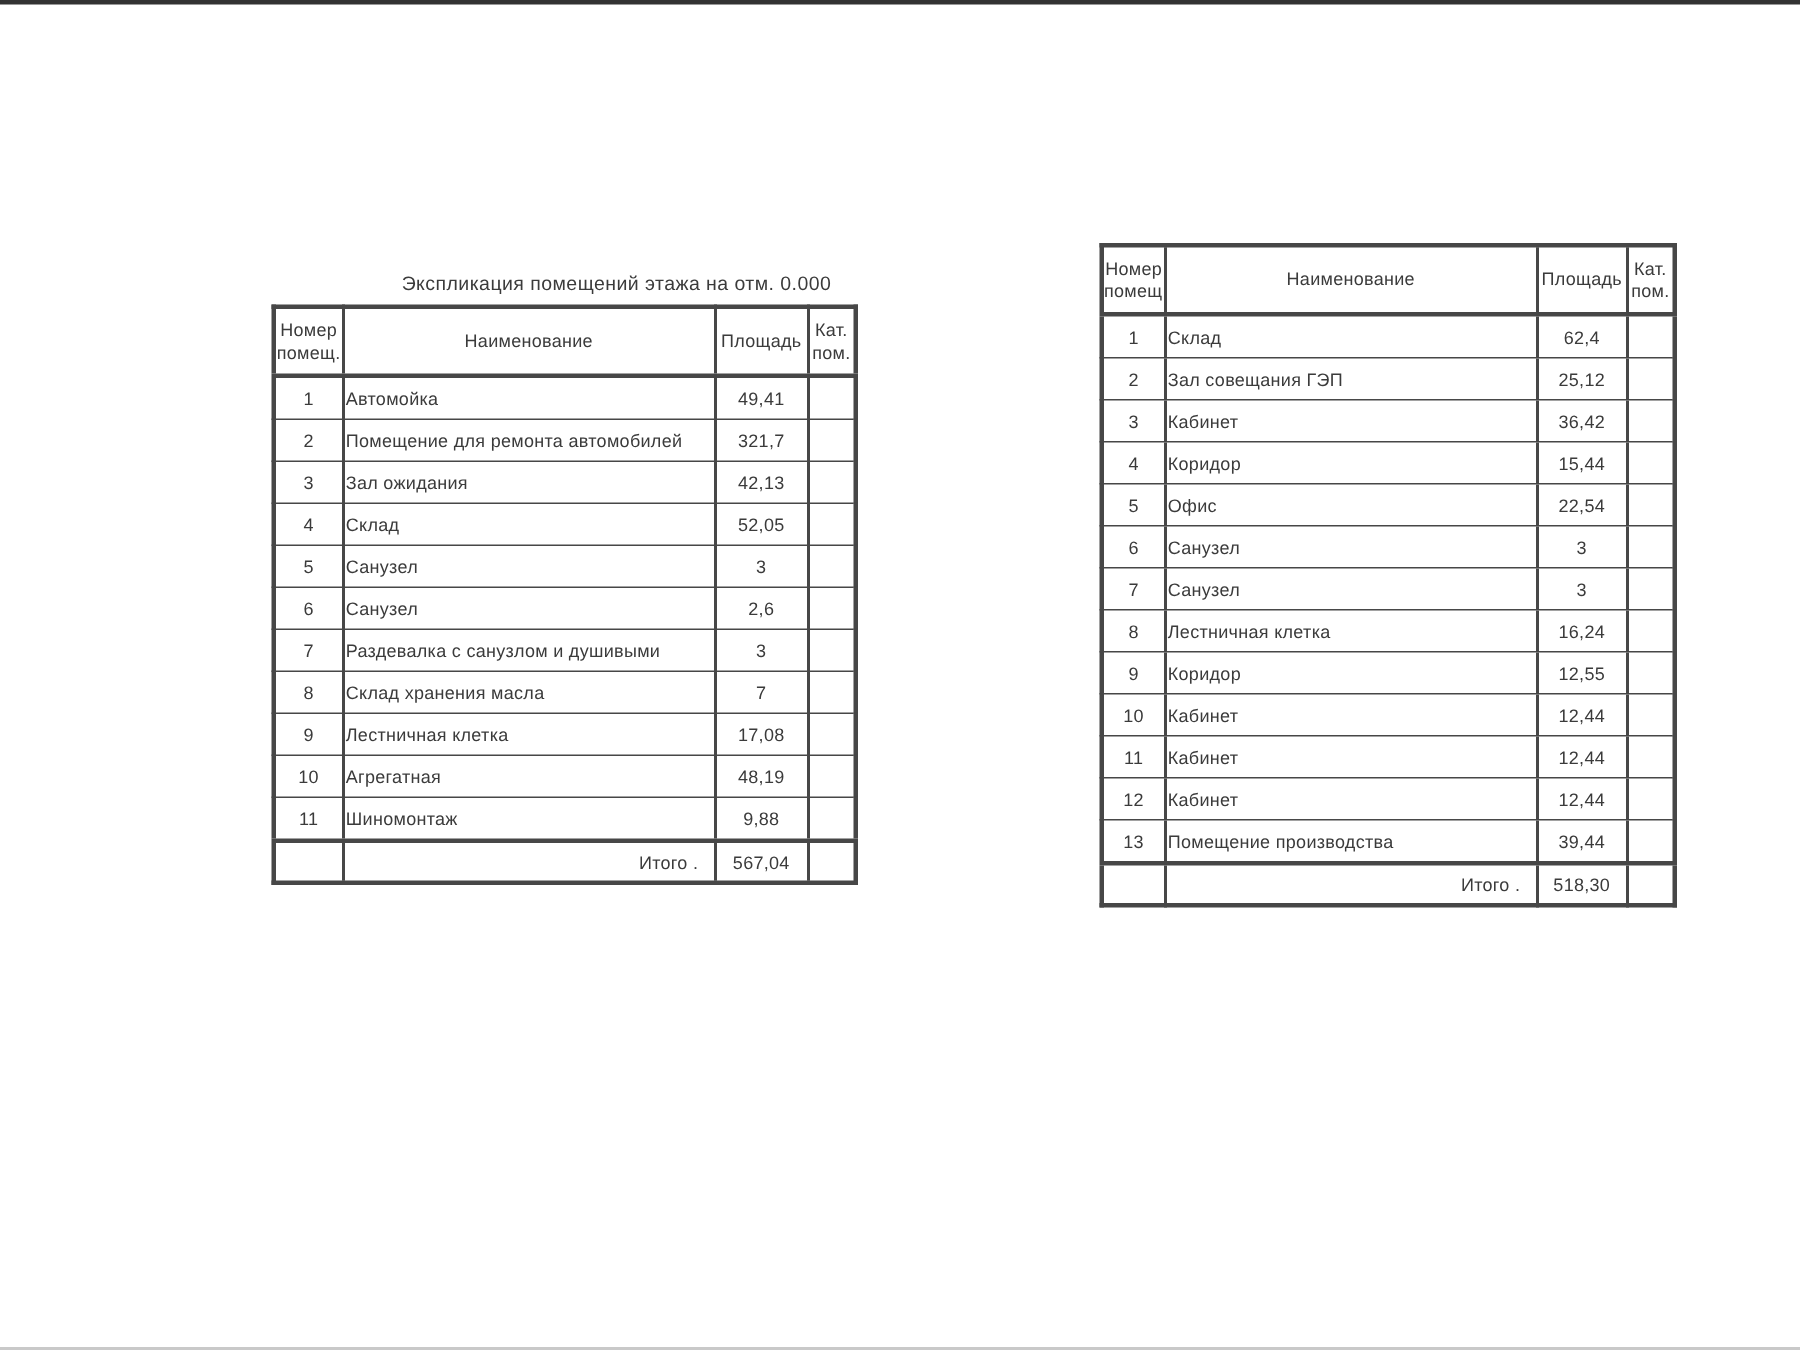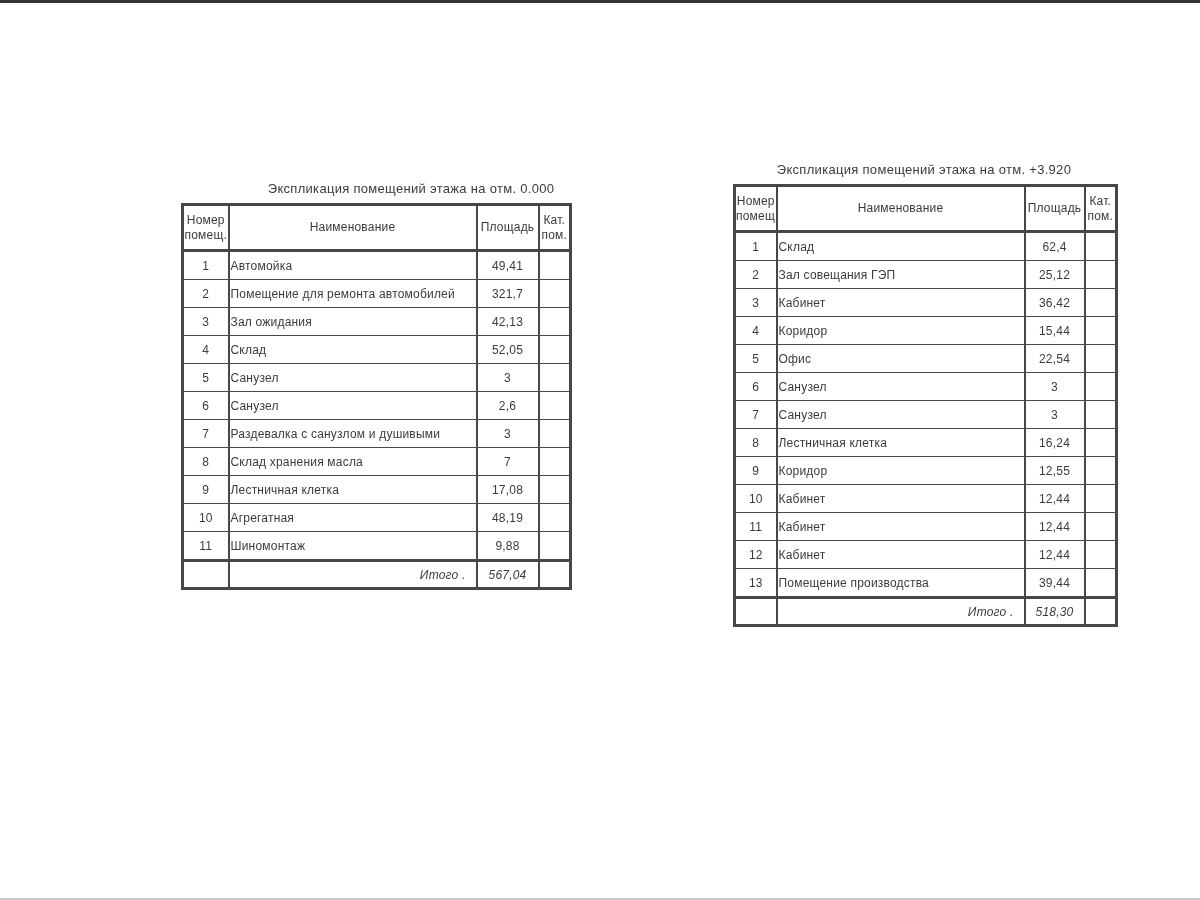--- a/index.html
+++ b/index.html
@@ -71,21 +71,20 @@
   }
   th.two-line { white-space: pre-line; }
   tbody td { height: 27px; vertical-align: middle; }
   td.c-num  { text-align: center; }
   td.c-name { text-align: left; padding-left: 1px; padding-right: 6px; }
   td.c-area { text-align: center; }
   td.c-cat  { text-align: center; }
   tr.totals td {
     height: 25px;
     border-top-width: 3px;
-    font-style: italic;
   }
   tr.totals td.c-name {
     text-align: right;
     padding-right: 10px;
   }
 
   
   #block-left  col.col-num  { width: 46px; }
   #block-left  col.col-name { width: 248px; }
   #block-left  col.col-area { width: 62px; }
@@ -191,21 +190,20 @@
         <td class="c-num"></td>
         <td class="c-name">Итого .</td>
         <td class="c-area">567,04</td>
         <td class="c-cat"></td>
       </tr>
     </tbody>
   </table>
 </div>
 
 <div class="block" id="block-right">
-  <div class="tbl-title">Экспликация помещений этажа на отм. +3.920</div>
   <table>
     <colgroup>
       <col class="col-num">
         <col class="col-name">
         <col class="col-area">
         <col class="col-cat">
     </colgroup>
     <thead>
       <tr>
         <th class="two-line">Номер

